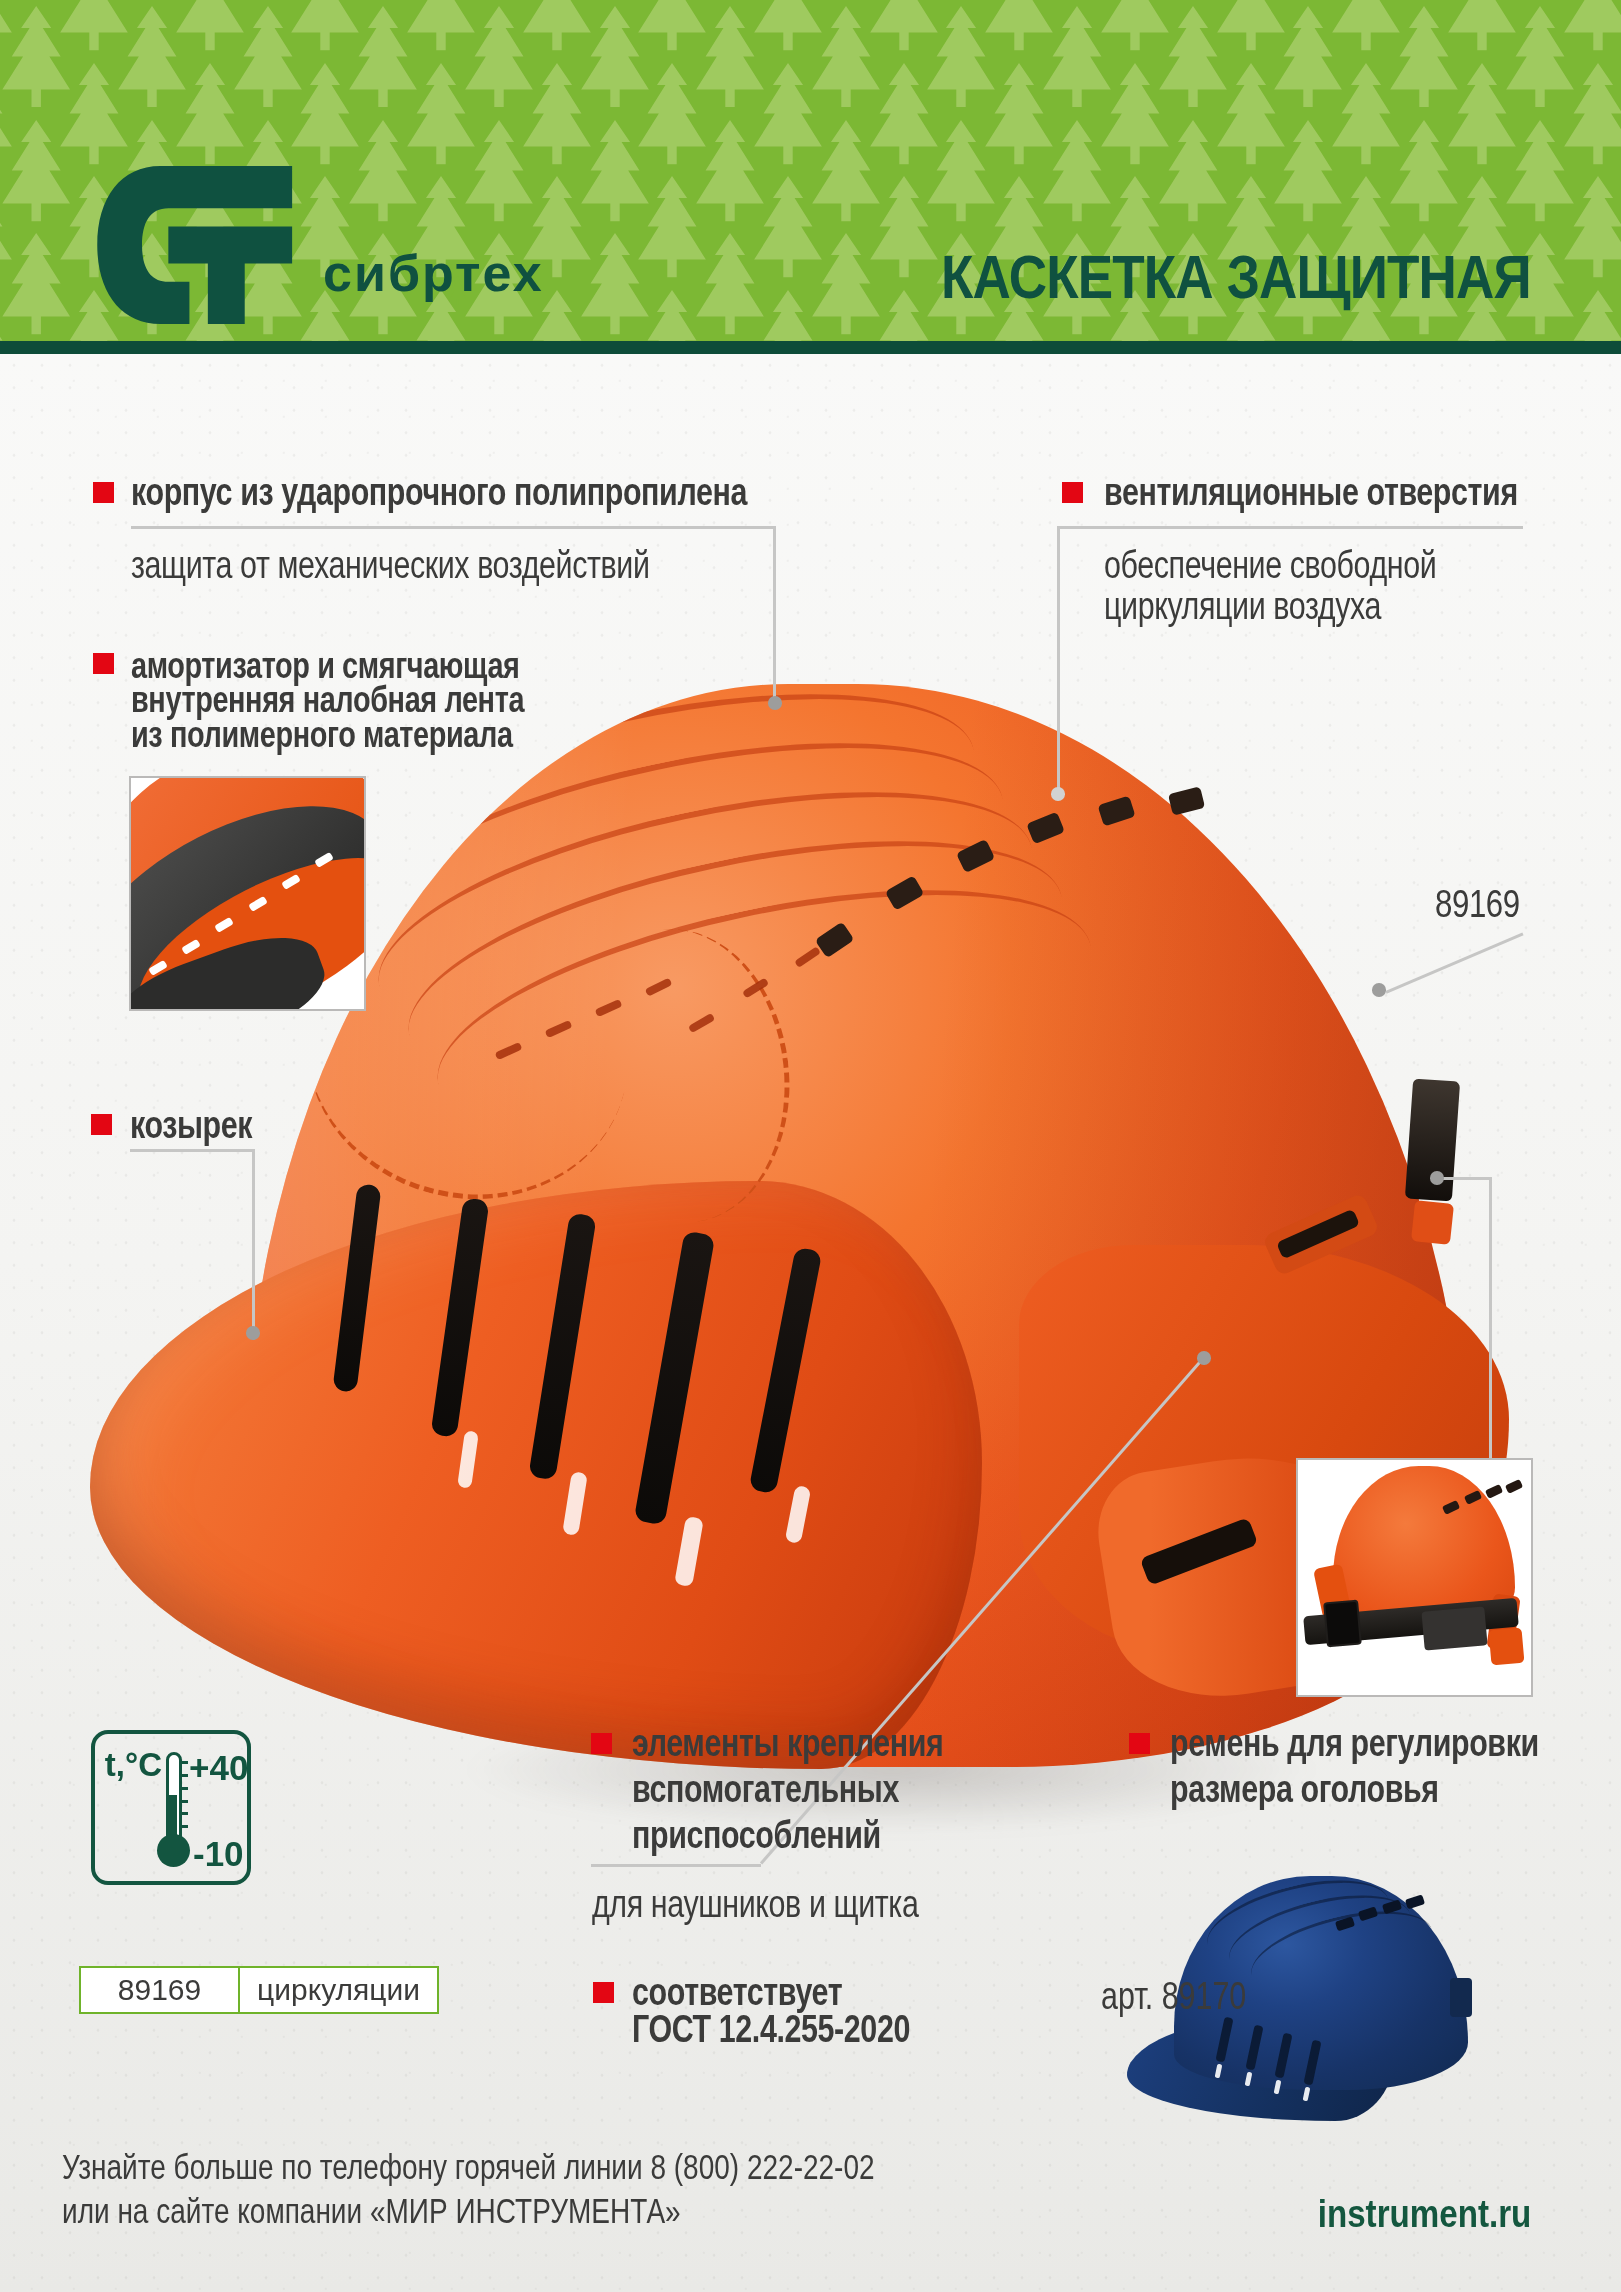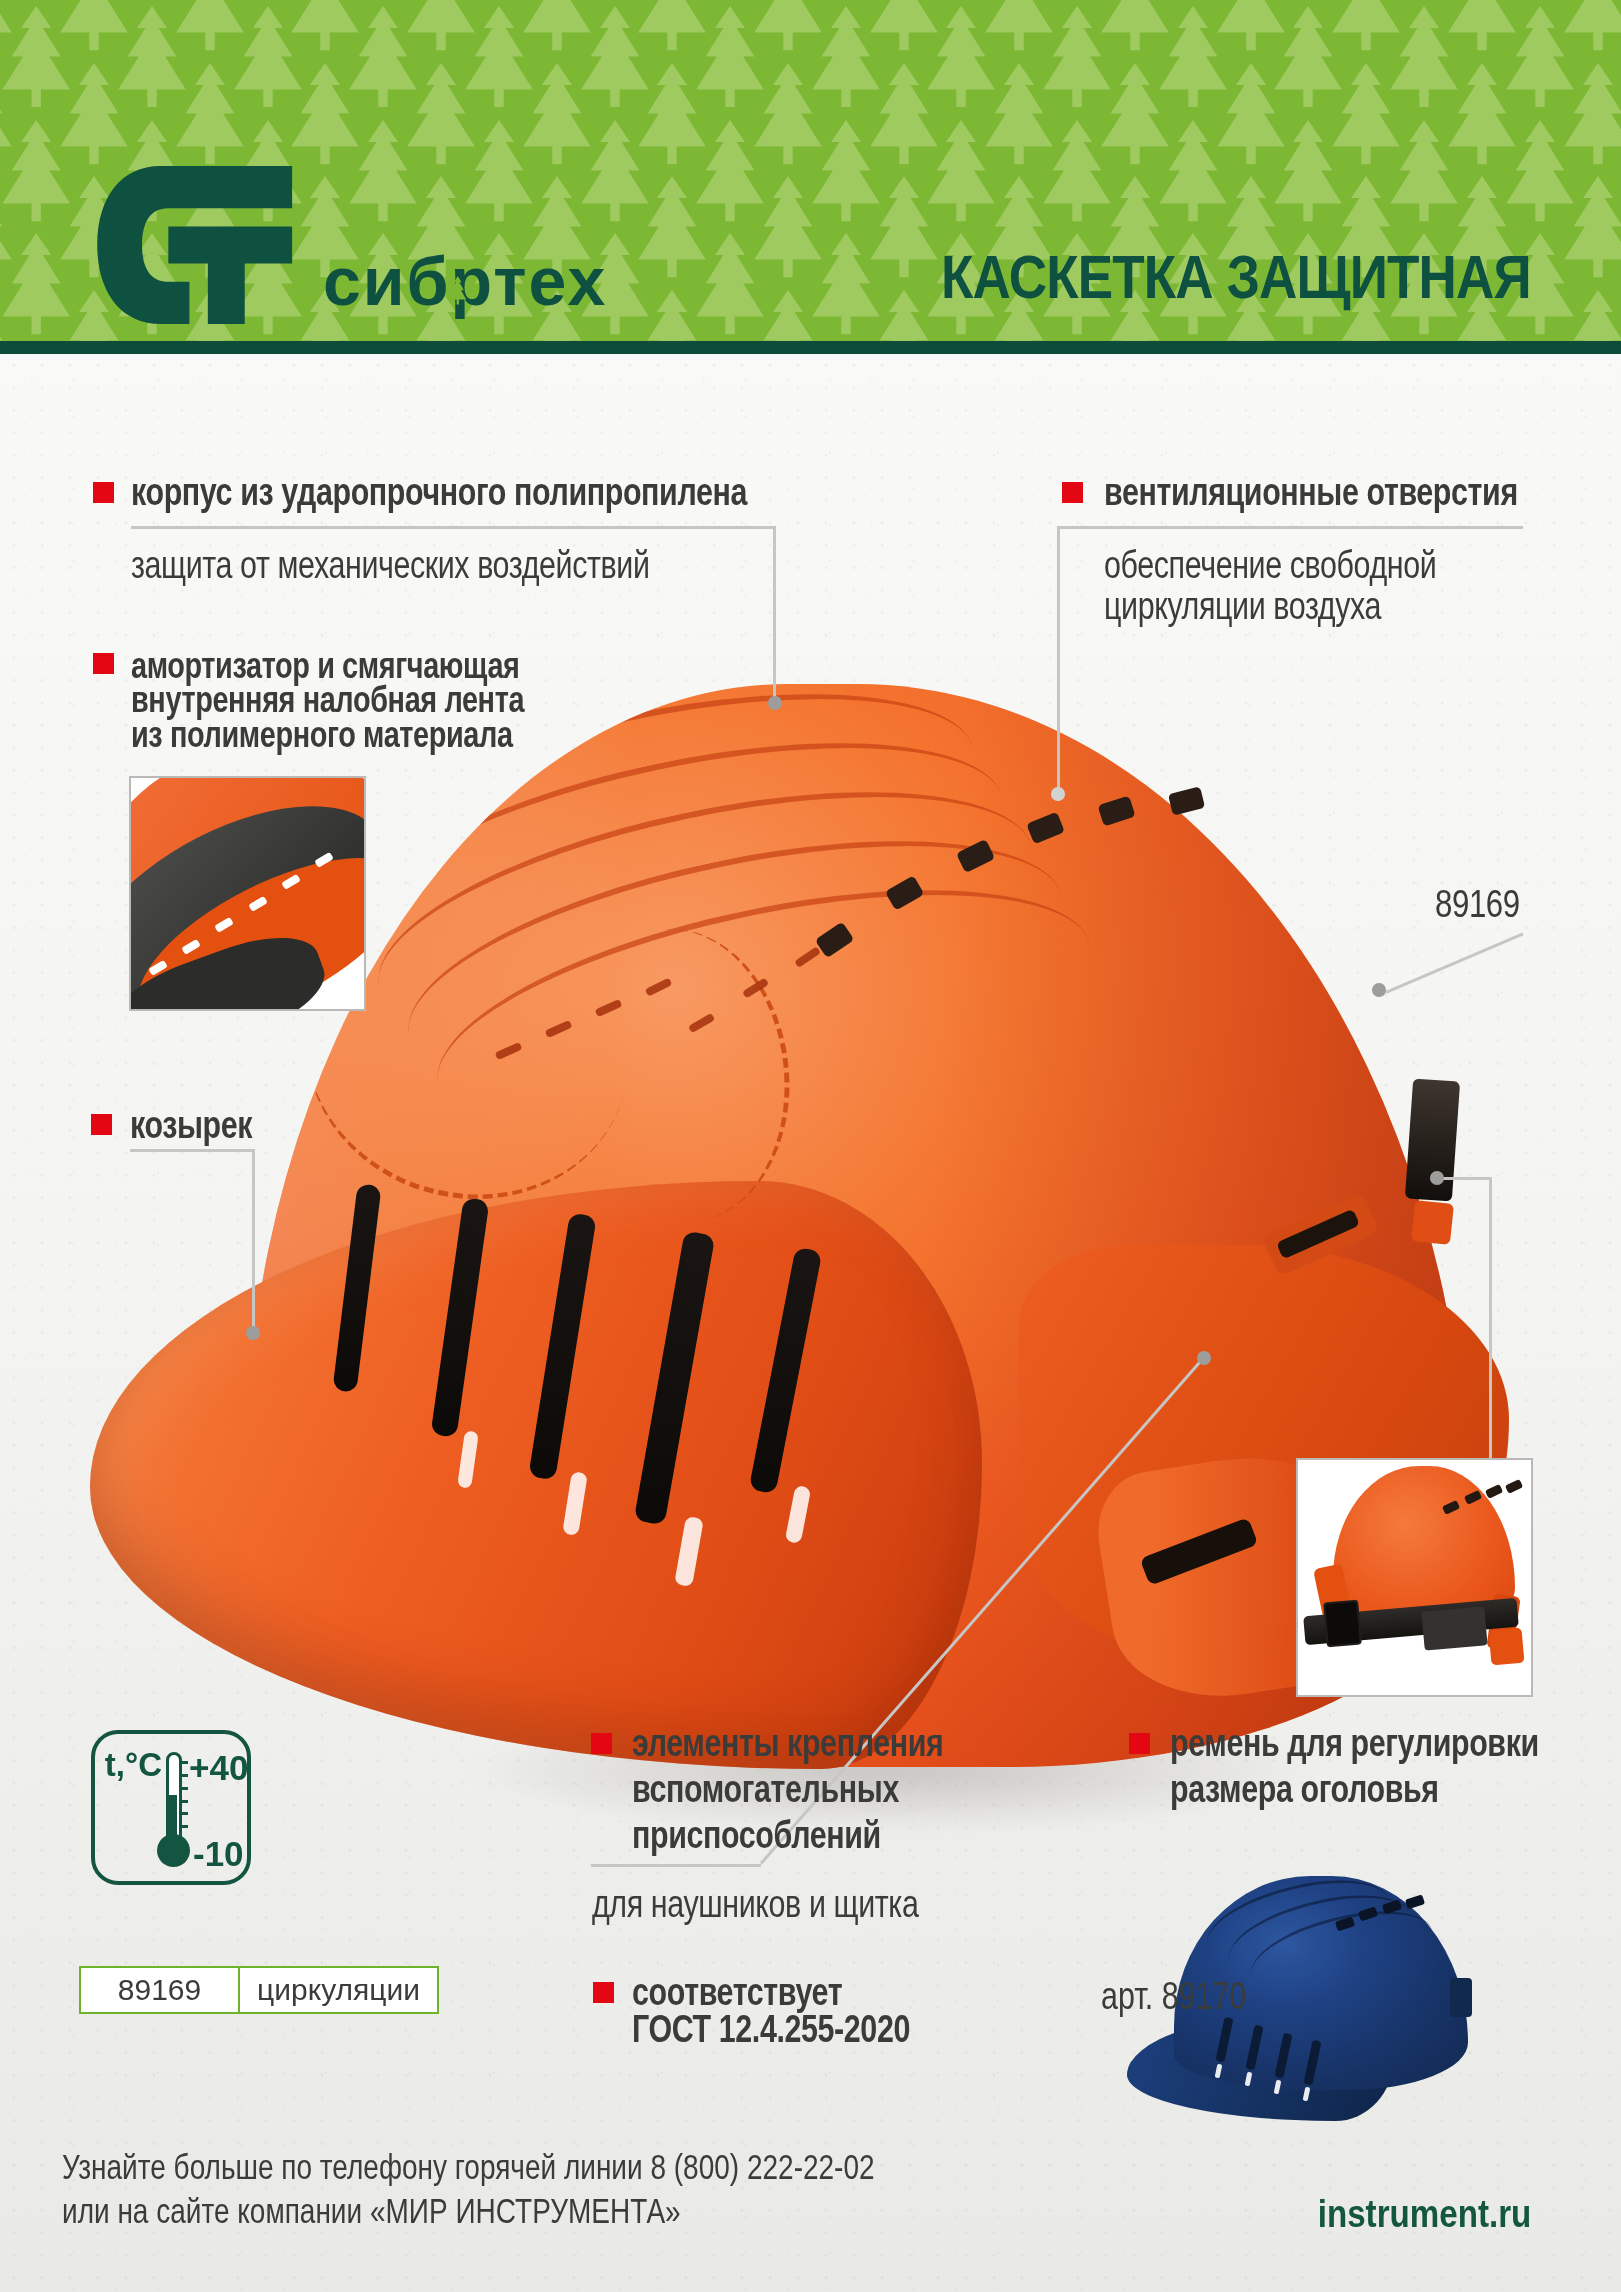--- a/index.html
+++ b/index.html
@@ -11,36 +11,36 @@
   .texture{position:absolute;left:0;top:354px;right:0;bottom:0;z-index:1;pointer-events:none;
     background-image:radial-gradient(rgba(70,65,60,.07) 1.2px,transparent 1.7px),
                      radial-gradient(rgba(70,65,60,.05) 1px,transparent 1.5px);
     background-size:28px 22.5px,42px 36px;background-position:0 0,10.8px 8.8px;}
   
   .header{position:absolute;left:0;top:0;width:1621px;height:341px;background:#7cb834;overflow:hidden;z-index:3;}
   .tree{position:absolute;width:94px;height:110px;background:#a6cd67;opacity:.85;
     clip-path:polygon(50% 0%,66% 20%,57% 20%,76% 46%,64% 46%,86% 76%,55% 76%,55% 92%,45% 92%,45% 76%,14% 76%,36% 46%,24% 46%,43% 20%,34% 20%);}
   .header-stripe{position:absolute;left:0;top:341px;width:1621px;height:12.7px;background:#0d4c39;z-index:3;}
   .logo-mark{position:absolute;left:97px;top:166px;width:198px;height:158px;z-index:4;}
-  .logo-text{position:absolute;left:323px;top:247px;font-size:68px;font-weight:bold;letter-spacing:2px;
+  .logo-text{position:absolute;left:323px;top:247px;font-size:52px;font-weight:bold;letter-spacing:2px;
              color:#0f5140;z-index:4;line-height:1;}
   .logo-fir{position:absolute;left:446px;top:276px;width:23.5px;height:31px;background:#7cb834;z-index:5;
     clip-path:polygon(50% 0%,66% 20%,57% 20%,76% 46%,64% 46%,86% 76%,55% 76%,55% 92%,45% 92%,45% 76%,14% 76%,36% 46%,24% 46%,43% 20%,34% 20%);}
   .header-title{position:absolute;right:90px;top:247px;font-size:61px;font-weight:bold;color:#0f5140;
                 transform:scaleX(.87);transform-origin:100% 0;white-space:nowrap;letter-spacing:-1px;z-index:4;line-height:1;}
   
   .bullet{position:absolute;width:20.6px;height:20.6px;background:#e30613;z-index:6;}
   .lbl{position:absolute;font-weight:bold;font-size:39px;line-height:1.05;color:#3b3b3a;
        transform:scaleX(.78);transform-origin:0 0;letter-spacing:-0.5px;white-space:nowrap;z-index:6;}
   .sub{position:absolute;font-size:39px;line-height:1.05;color:#3b3b3a;
        transform:scaleX(.78);transform-origin:0 0;letter-spacing:-0.5px;white-space:nowrap;z-index:6;}
   .cline{position:absolute;background:#c6c6c5;z-index:5;}
   .cdot{position:absolute;width:13.7px;height:13.7px;border-radius:50%;background:#9d9d9c;z-index:6;}
   
-  .badge{position:absolute;border:4.9px solid #135540;border-radius:27px;color:#135540;z-index:6;box-sizing:border-box;}
+  .badge{position:absolute;border:4.9px solid #135540;border-radius:17px;color:#135540;z-index:6;box-sizing:border-box;}
   .badge *{color:#135540;}
   .thermo-tube{position:absolute;left:71px;top:17.6px;width:15.7px;height:90px;border:3.9px solid #135540;
                border-radius:9.8px 9.8px 3.9px 3.9px;background:#fff;box-sizing:border-box;}
   .thermo-fill{position:absolute;left:74px;top:61px;width:7.8px;height:51px;background:#135540;}
   .thermo-bulb{position:absolute;left:62px;top:100px;width:33px;height:33px;border-radius:50%;background:#135540;}
   .thermo-tick{position:absolute;width:6.9px;height:2.9px;background:#135540;}
   
   .tbl{position:absolute;left:79px;top:1966px;z-index:6;}
   .tbl-h{display:flex;gap:2.9px;margin-bottom:2.9px;}
   .tbl-hc{background:#6fb32a;color:#fff;font-weight:bold;font-size:29px;display:flex;align-items:center;justify-content:center;height:52px;}

